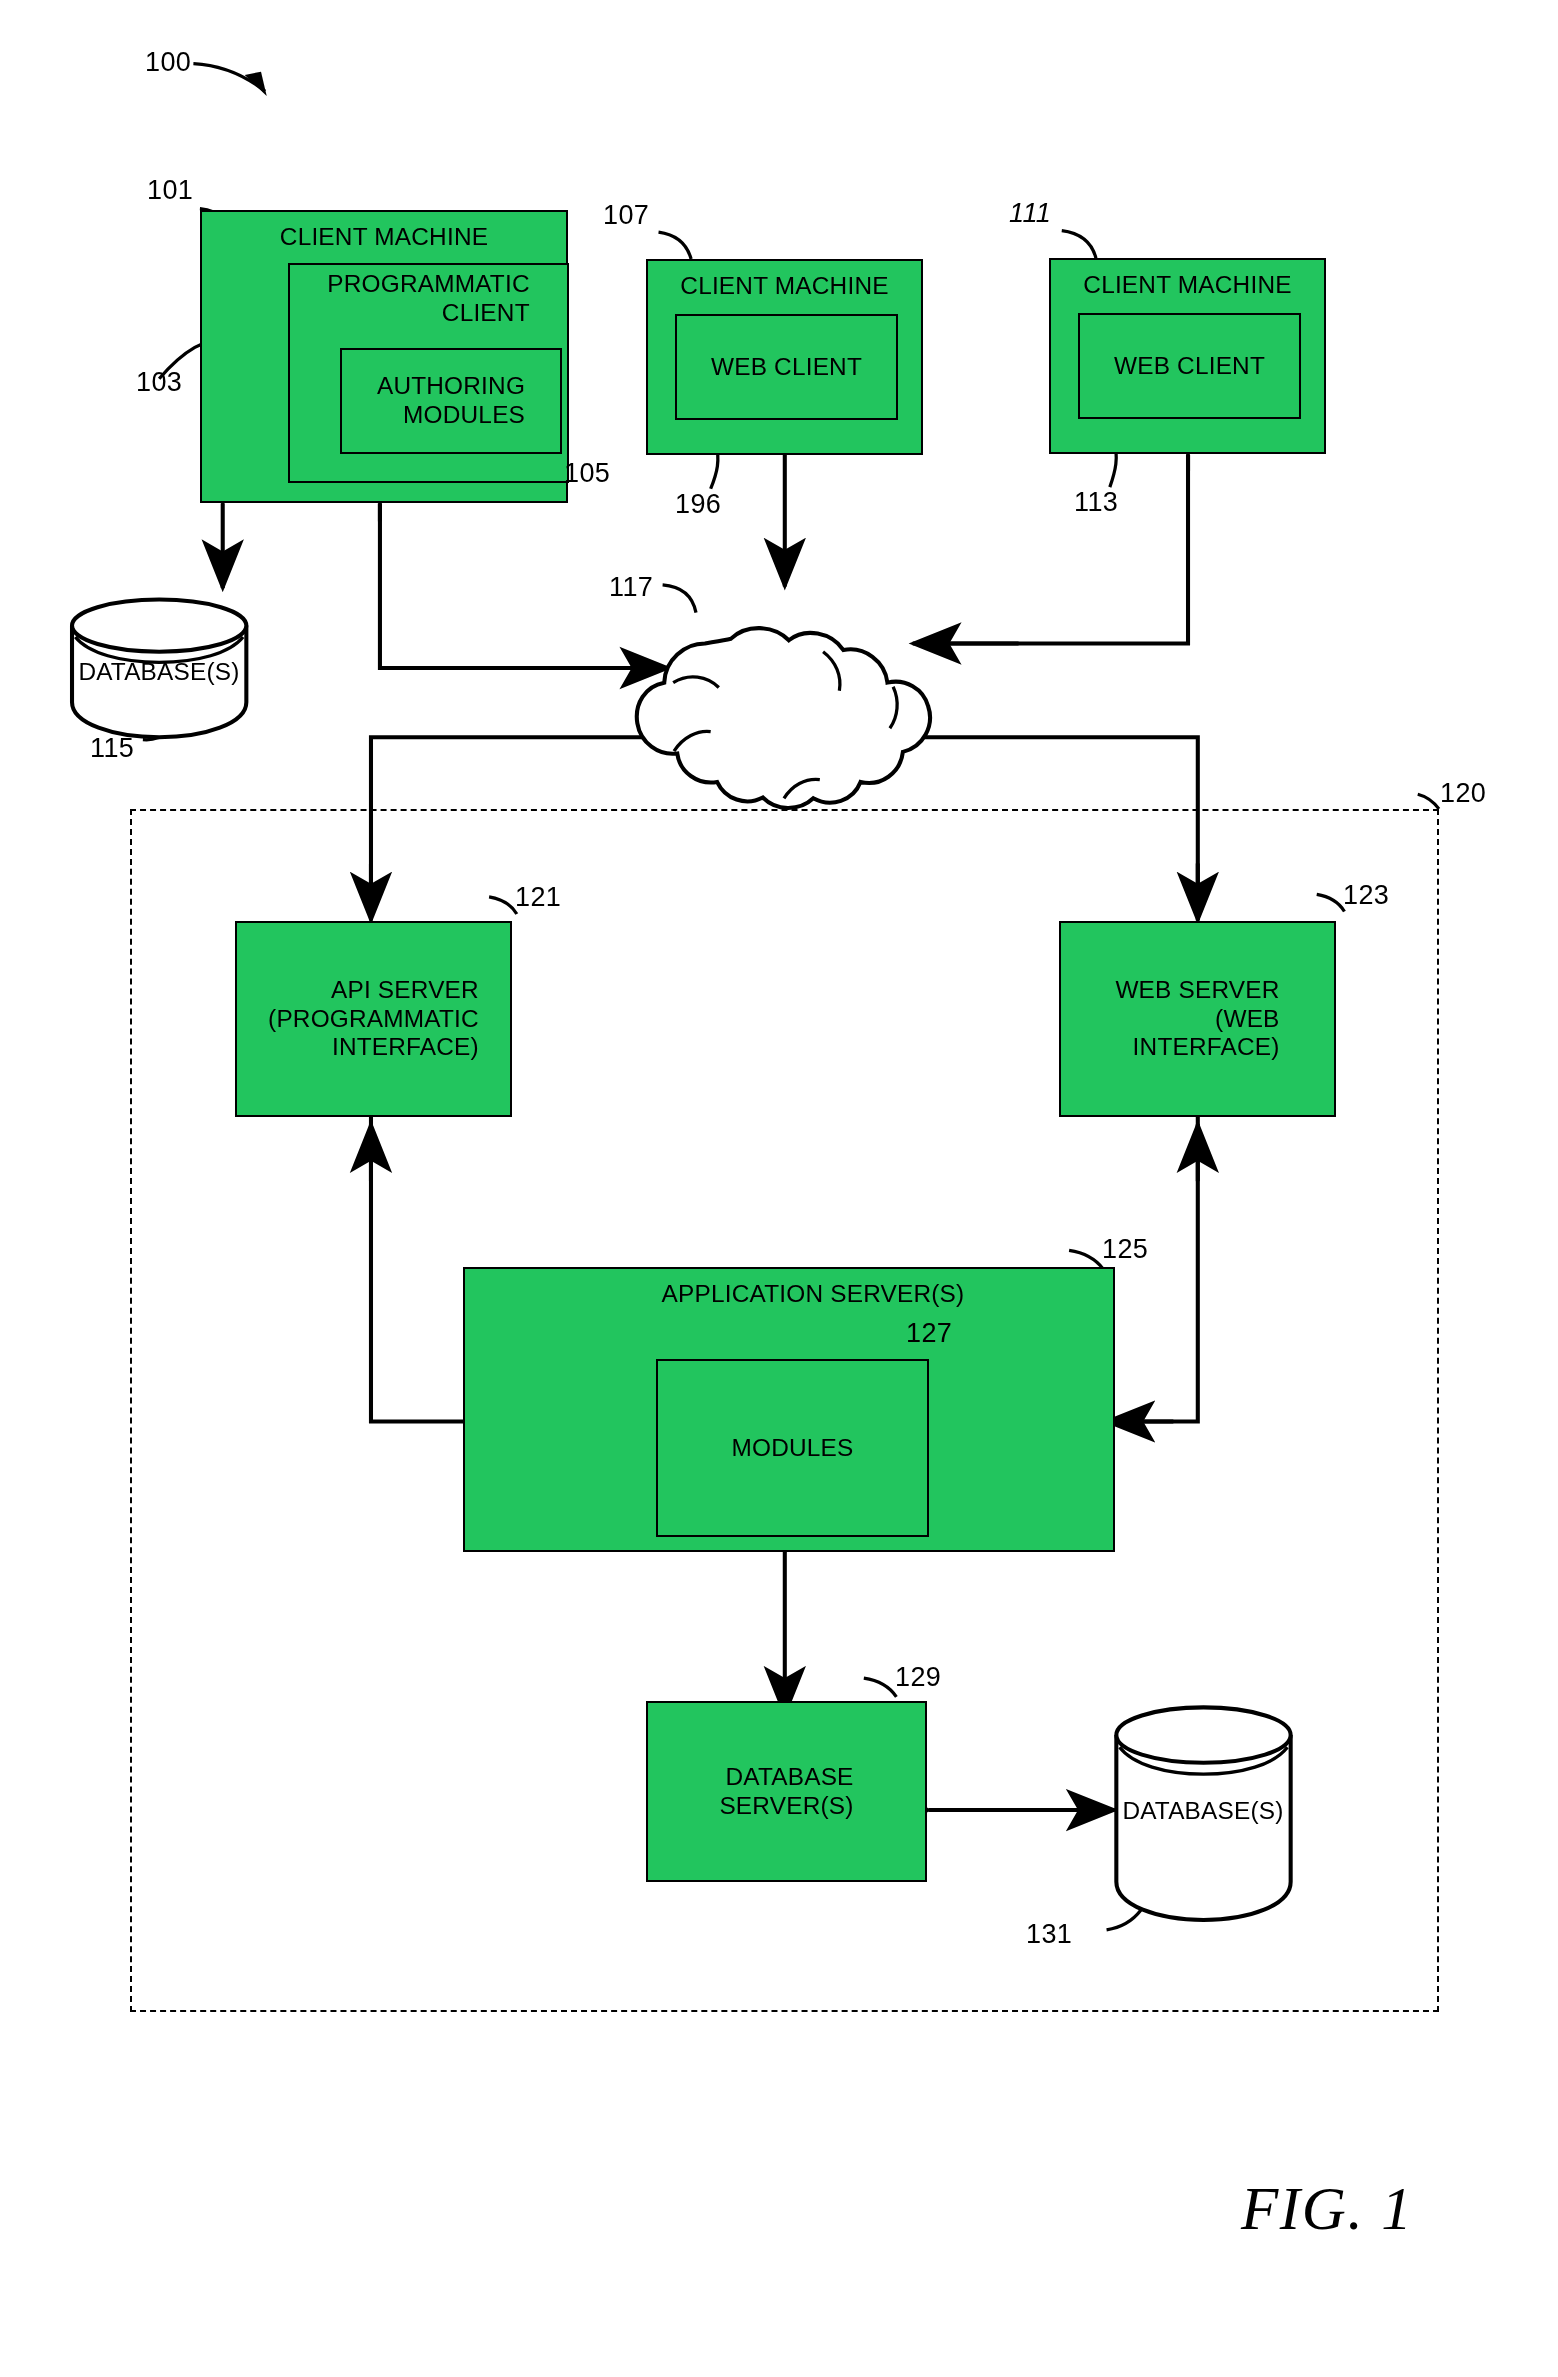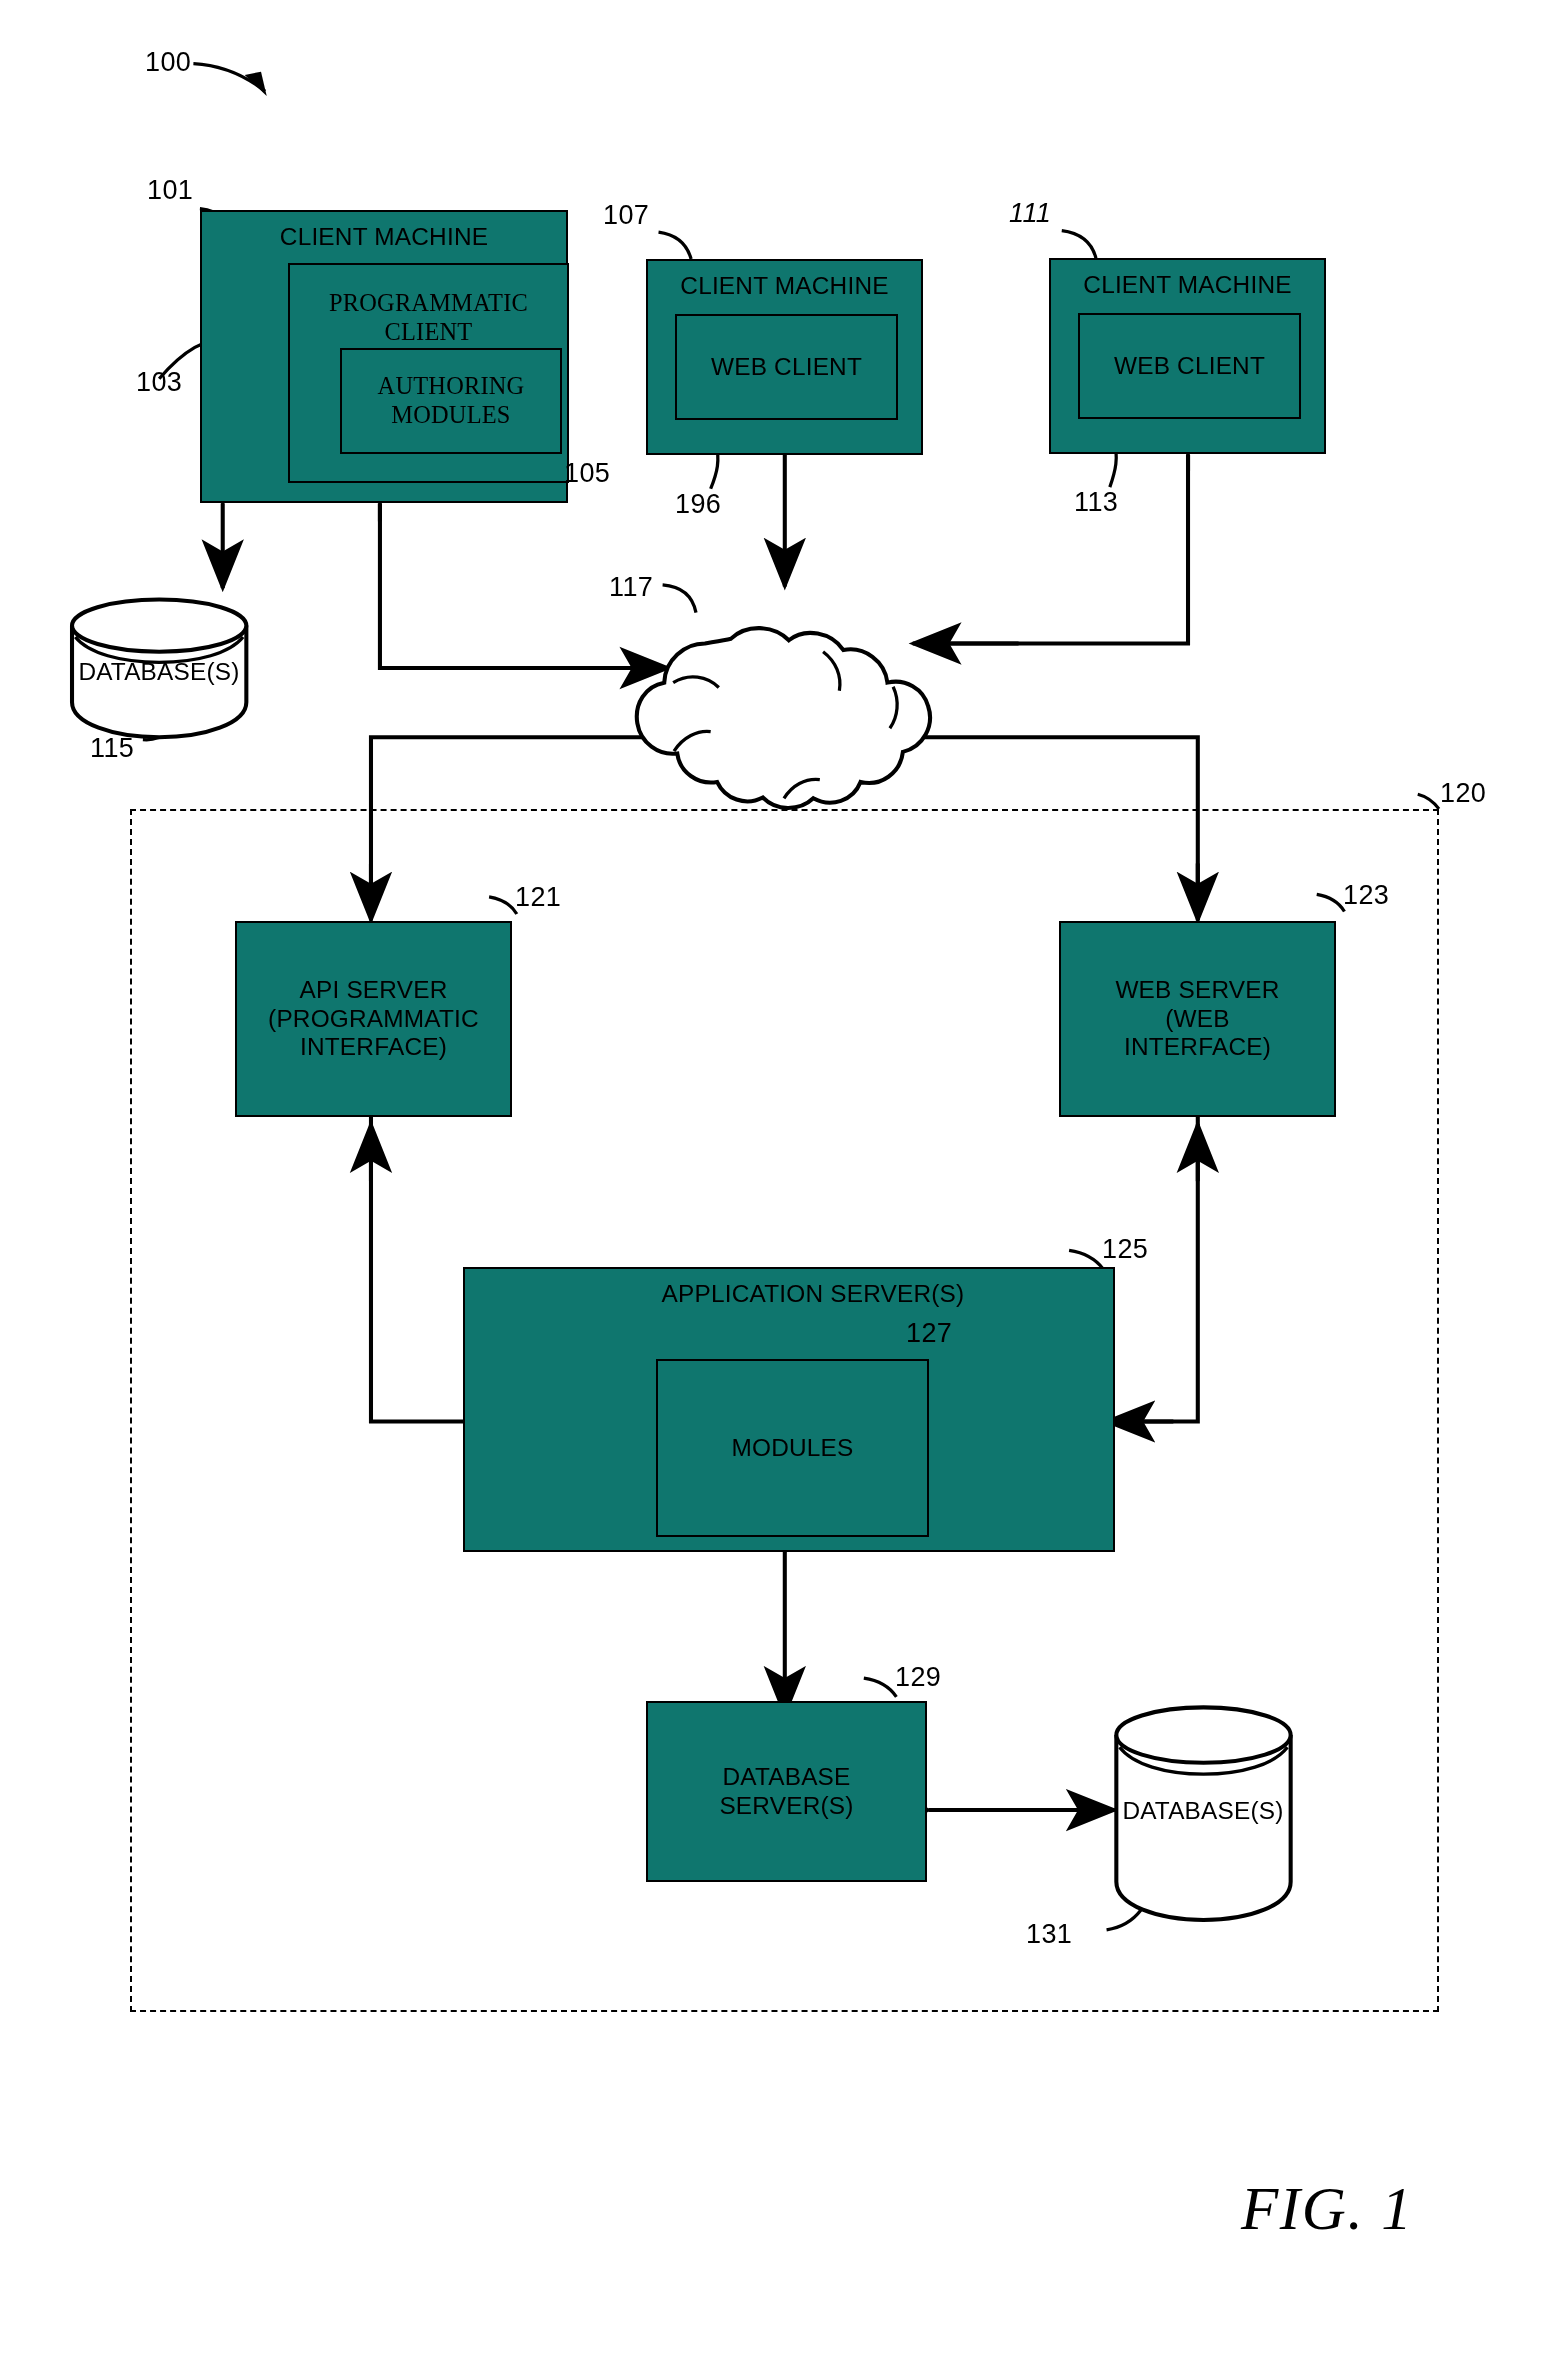--- a/index.html
+++ b/index.html
@@ -21,26 +21,26 @@
   svg.layer {
     position: absolute;
     left: 0;
     top: 0;
     width: 1559px;
     height: 2377px;
   }
   .box {
     position: absolute;
     border: 2.4px solid #000;
-    background: #0f766e;
+    background: #22c55e;
     box-sizing: border-box;
     display: flex;
     flex-direction: column;
     align-items: center;
-    text-align: center;
+    text-align: right;
   }
   .boxlabel {
     font-size: 24.4px;
     line-height: 1.18;
     letter-spacing: 0.2px;
     white-space: pre-line;
   }
   .reftext {
     position: absolute;
     font-size: 27px;
@@ -187,21 +187,21 @@
       <path d="M1370,2130 L1370,2310 C1370,2339 1421,2357 1477,2357 C1533,2357 1584,2339 1584,2310 L1584,2130" fill="#fff" stroke="#000" stroke-width="5"></path>
       <ellipse cx="1477" cy="2130" rx="107" ry="34" fill="#fff" stroke="#000" stroke-width="5"></ellipse>
       <path d="M1374,2145 C1390,2166 1430,2178 1477,2178 C1524,2178 1564,2166 1580,2145" fill="none" stroke="#000" stroke-width="4"></path>
     </g>
   </svg>
 
   <div class="dashedbox" style="left:130px; top:809px; width:1309px; height:1203px;"></div>
 
   <div class="box" style="left:200px; top:210px; width:368px; height:293px; padding-top:11.4px;">
     <div class="boxlabel">CLIENT MACHINE</div>
-    <div class="box" style="left:86px; top:51px; width:281px; height:220px; padding-top:24px;font-family:Liberation Serif, serif;">
+    <div class="box" style="left:86px; top:51px; width:281px; height:220px; padding-top:5px;">
       <div class="boxlabel">PROGRAMMATIC
 CLIENT</div>
       <div class="box" style="left:50px; top:83px; width:222px; height:106px; justify-content:center;">
         <div class="boxlabel">AUTHORING
 MODULES</div>
       </div>
     </div>
   </div>
 
   <div class="box" style="left:646px; top:259px; width:277px; height:196px; padding-top:10.6px;">

